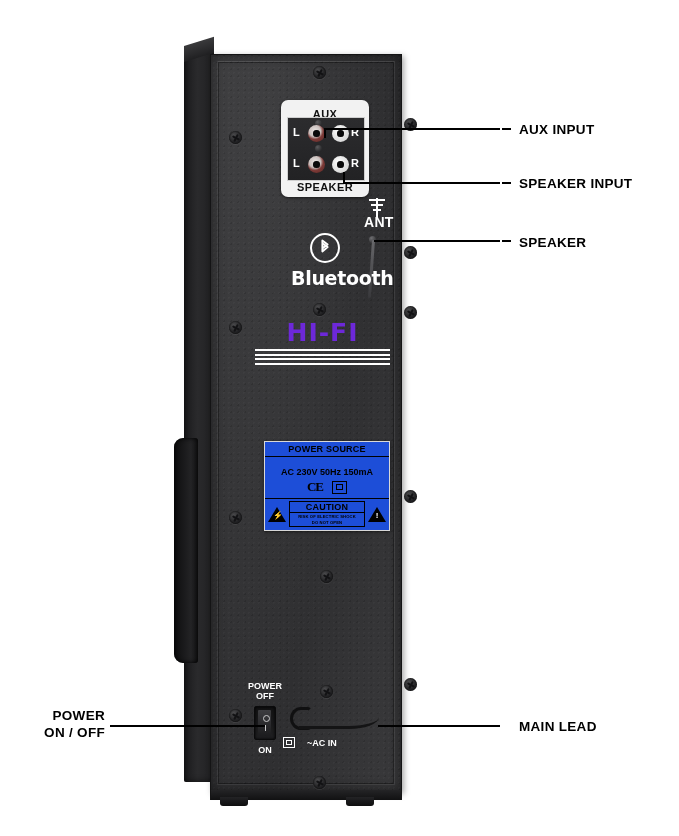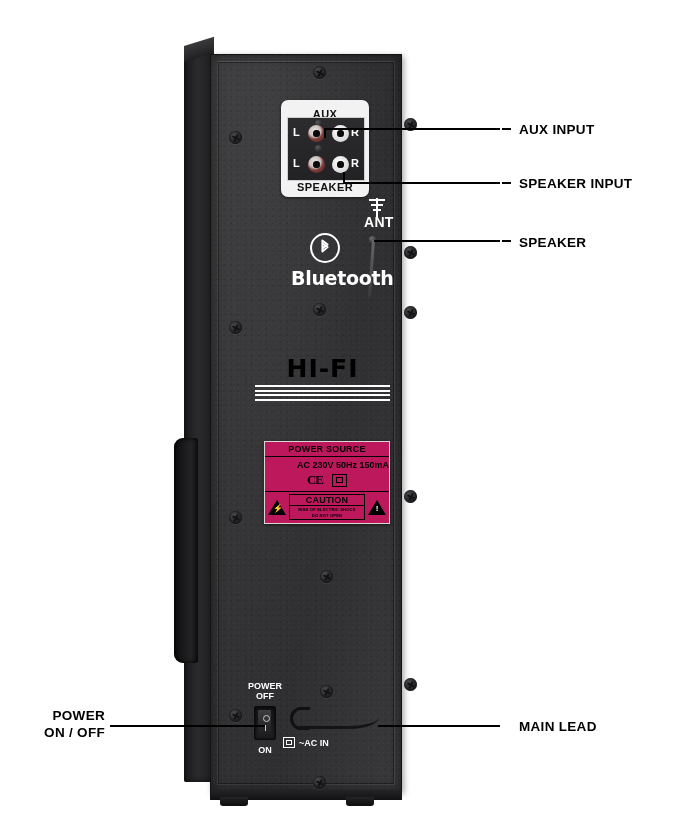--- a/index.html
+++ b/index.html
@@ -143,42 +143,41 @@
     margin:0 auto;position:relative;
   }
   .bt-word{
     margin-top:4px;color:#fff;font-size:19px;font-weight:bold;
     font-family:"DejaVu Sans", sans-serif;letter-spacing:-.3px;
   }
 
   
   .brand{position:absolute;left:255px;top:320px;width:135px;text-align:center;}
   .brand .hifi{
-    color:#000000;font-size:25px;font-weight:bold;letter-spacing:1px;line-height:1;
+    color:#6d28d9;font-size:25px;font-weight:bold;letter-spacing:1px;line-height:1;
     font-family:"DejaVu Sans", sans-serif;
-    margin-top:36px;
   }
   .rules{margin:4px 0 1px;}
   .rules i{display:block;height:2px;background:#fff;margin:2.5px 0;}
   .brand .tower{
     color:#fff;font-size:34px;font-weight:bold;letter-spacing:0px;line-height:1;
     font-family:"DejaVu Sans", sans-serif;
   }
 
   
   .ps-label{
     position:absolute;left:264px;top:441px;width:124px;
-    background:#be185d;color:#000;border:1px solid #d8d8d8;
+    background:#1d4ed8;color:#000;border:1px solid #d8d8d8;
     box-shadow:0 1px 3px rgba(0,0,0,.55);
   }
   .ps-title{
     text-align:center;font-size:9px;font-weight:bold;padding:2px 0 2px;
     border-bottom:1px solid #000;letter-spacing:.2px;
   }
-  .ps-rating{text-align:right;font-size:9px;font-weight:bold;padding:3px 0 1px;}
+  .ps-rating{text-align:center;font-size:9px;font-weight:bold;padding:3px 0 1px;margin-top:7px;}
   .ps-marks{display:flex;justify-content:center;align-items:center;gap:9px;padding:1px 0 3px;}
   .ce{font-size:13px;font-weight:bold;letter-spacing:-1px;font-family:Liberation Serif, serif;}
   .class2{width:13px;height:11px;border:1.6px solid #000;display:flex;align-items:center;justify-content:center;}
   .class2 i{display:block;width:5px;height:4px;border:1.4px solid #000;}
   .ps-caution{
     display:flex;align-items:center;justify-content:space-between;gap:3px;
     border-top:1px solid #000;padding:2px 3px 3px;
   }
   .tri{width:0;height:0;border-left:9px solid transparent;border-right:9px solid transparent;border-bottom:15px solid #000;position:relative;flex:0 0 auto;}
   .tri span{position:absolute;left:-4px;top:5px;width:8px;text-align:center;color:#fff;font-size:8px;line-height:8px;font-weight:bold;}
@@ -212,21 +211,21 @@
     position:absolute;left:290px;top:707px;width:16px;height:17px;
     border:3px solid #101011;border-radius:50% 20% 20% 50%;
     border-right-color:transparent;
   }
   .ac-cord{
     position:absolute;left:299px;top:713px;width:80px;height:13px;
     border-bottom:3px solid #141415;border-right:0;
     border-bottom-right-radius:30px 12px;
   }
   .ac-text{
-    position:absolute;left:283px;top:737px;display:flex;align-items:center;gap:4px;
+    position:absolute;left:283px;top:737px;display:flex;align-items:center;gap:12px;
     color:#fff;font-size:9px;font-weight:bold;
   }
   .ac-sq{width:10px;height:9px;border:1.4px solid #fff;display:flex;align-items:center;justify-content:center;}
   .ac-sq i{display:block;width:4px;height:3px;border:1.2px solid #fff;}
 
   
   .lead{position:absolute;height:0;border-top:2px solid #000;}
   .lead-dash{position:absolute;height:0;border-top:2px solid #000;}
   .callout{
     position:absolute;color:#000;font-size:13.5px;font-weight:bold;letter-spacing:.3px;

